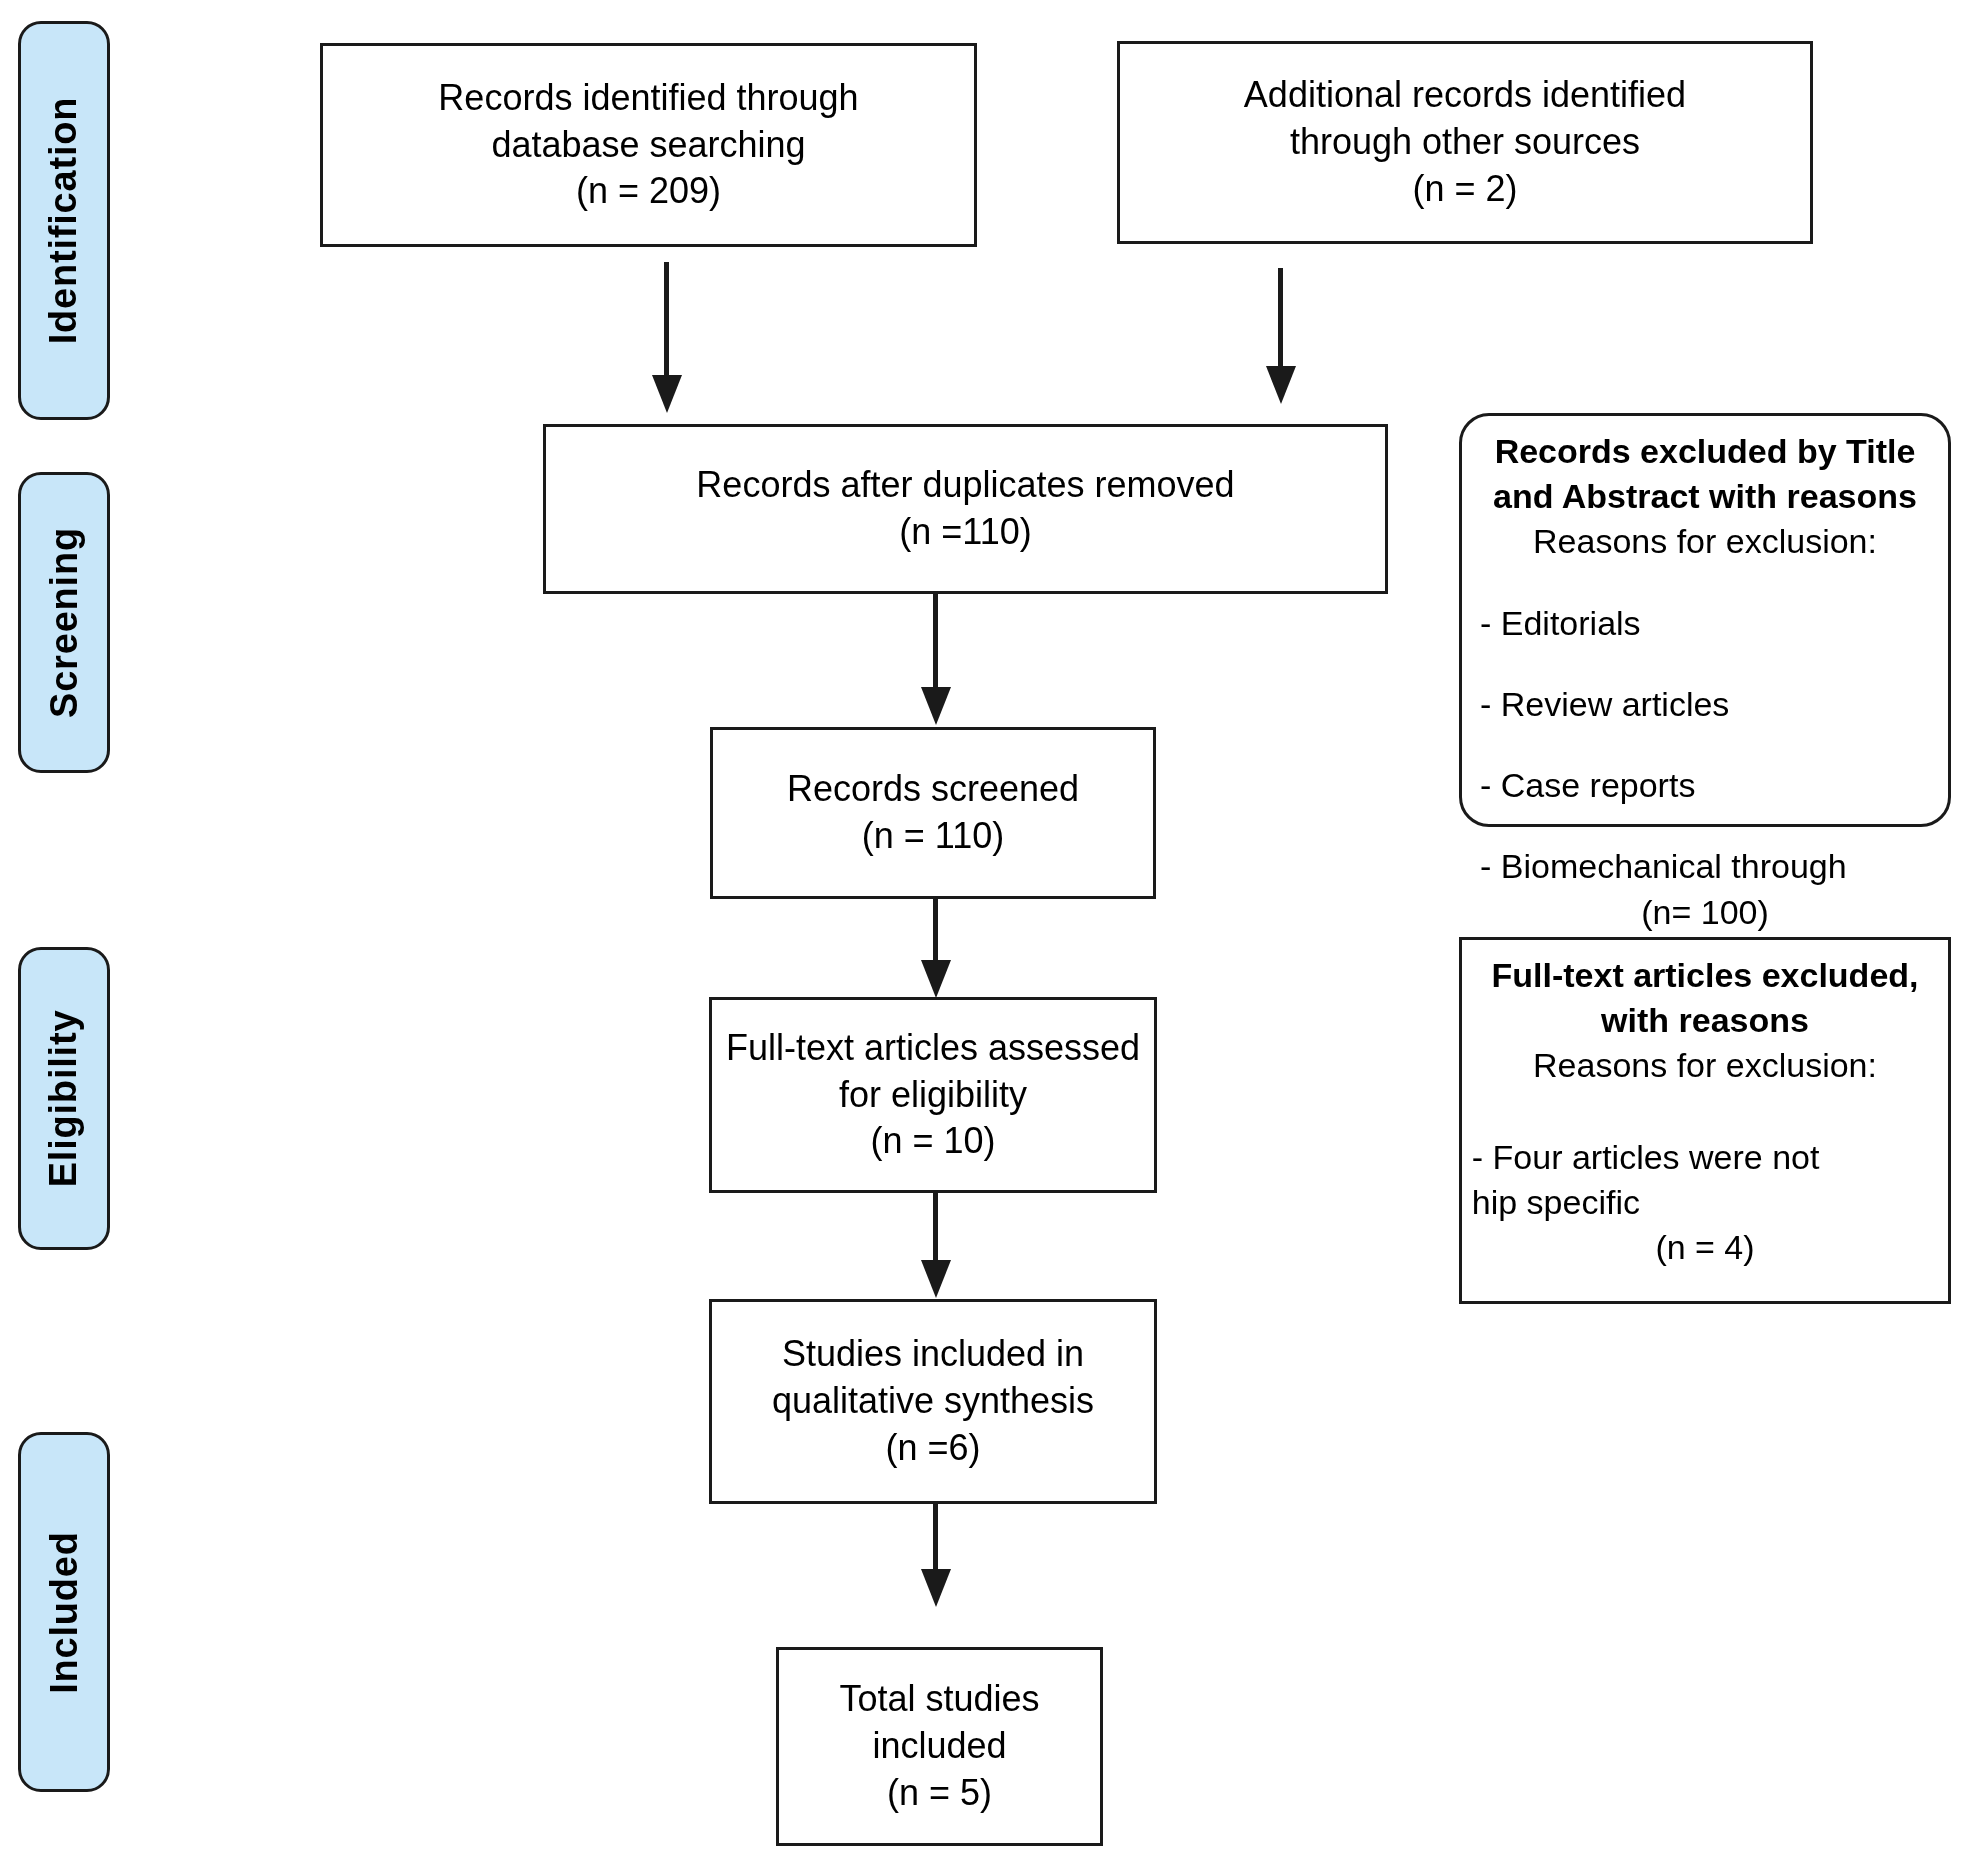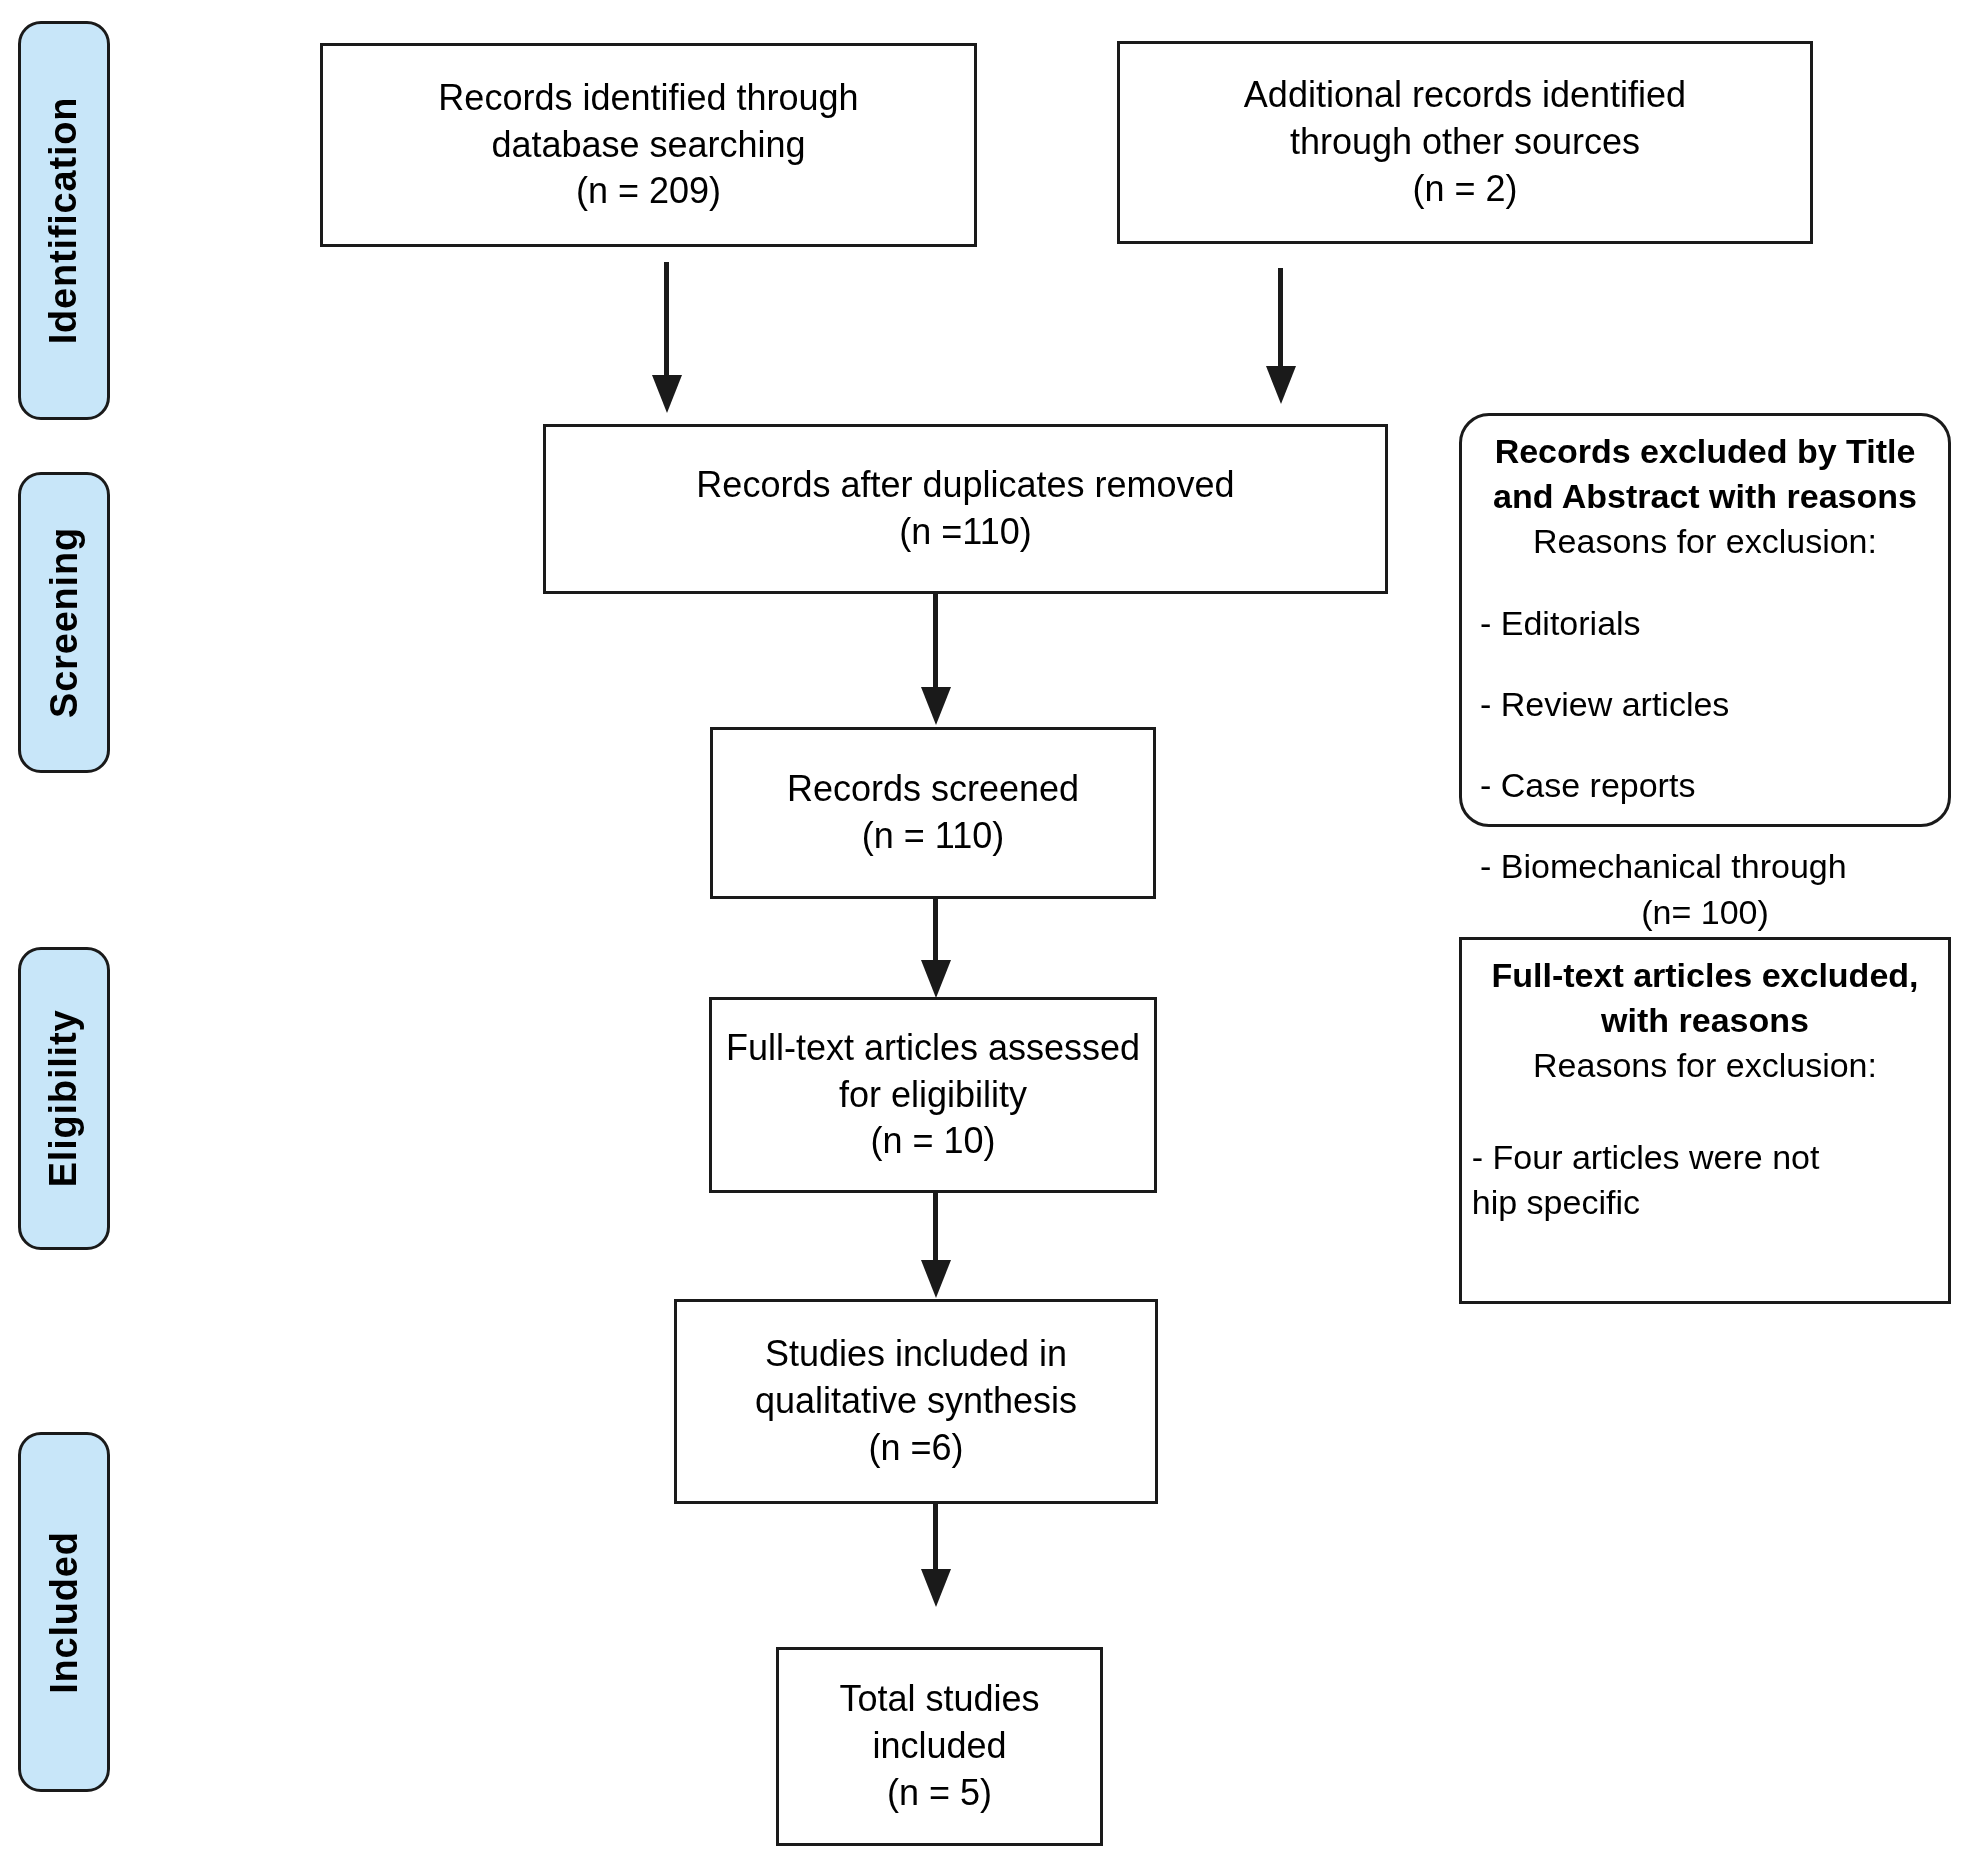--- a/index.html
+++ b/index.html
@@ -134,21 +134,21 @@
   <div class="fbox" style="left:543px;top:424px;width:845px;height:170px;">Records after duplicates removed
 (n =110)</div>
 
   <div class="fbox" style="left:710px;top:727px;width:446px;height:172px;">Records screened
 (n = 110)</div>
 
   <div class="fbox" style="left:709px;top:997px;width:448px;height:196px;">Full-text articles assessed
 for eligibility
 (n = 10)</div>
 
-  <div class="fbox" style="left:674px;top:1299px;width:484px;height:205px;">Studies included in
+  <div class="fbox" style="left:709px;top:1299px;width:448px;height:205px;">Studies included in
 qualitative synthesis
 (n =6)</div>
 
   <div class="fbox" style="left:776px;top:1647px;width:327px;height:199px;">Total studies
 included
 (n = 5)</div>
 
   <div class="xbox" style="left:1459px;top:413px;width:492px;height:414px;border-radius:30px;">
     <div class="xtitle">Records excluded by Title
 and Abstract with reasons</div>
@@ -159,20 +159,21 @@
     <div class="xitem">- Biomechanical through</div>
     <div class="xcount">(n= 100)</div>
   </div>
 
   <div class="xbox" style="left:1459px;top:937px;width:492px;height:367px;">
     <div class="xtitle">Full-text articles excluded,
 with reasons</div>
     <div class="xsubtitle">Reasons for exclusion:</div>
     <div class="xreason">- Four articles were not
 hip specific</div>
+    <div class="xcount">(n = 4)</div>
   </div>
 
   <div class="arrow" style="left:651px;top:262px;">
     <div class="shaft" style="height:113px;"></div>
     <div class="head"></div>
   </div>
 
   <div class="arrow" style="left:1265px;top:268px;">
     <div class="shaft" style="height:98px;"></div>
     <div class="head"></div>

